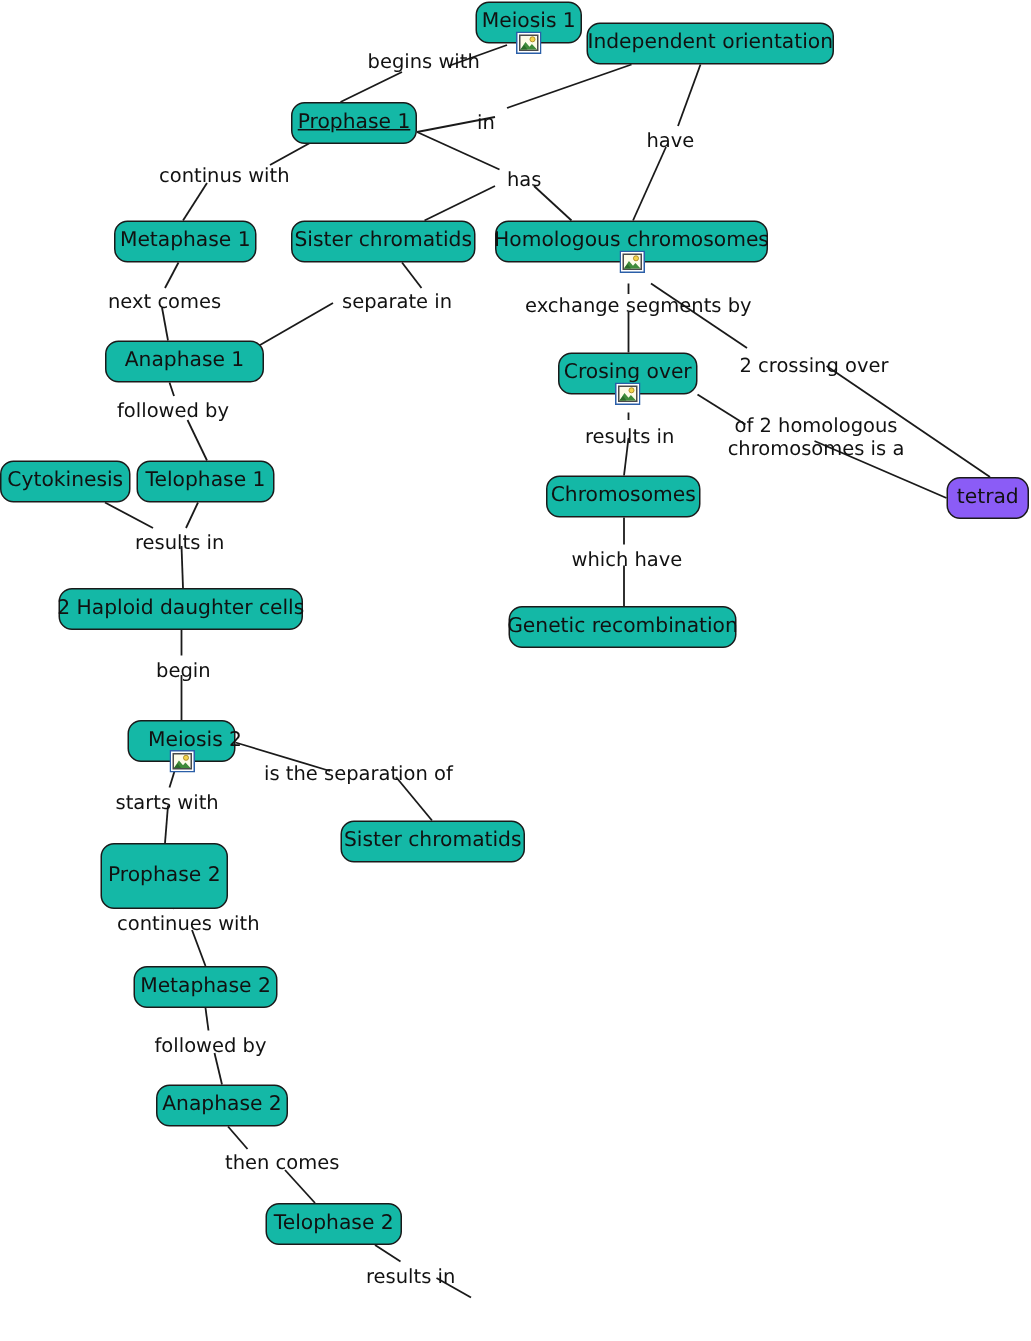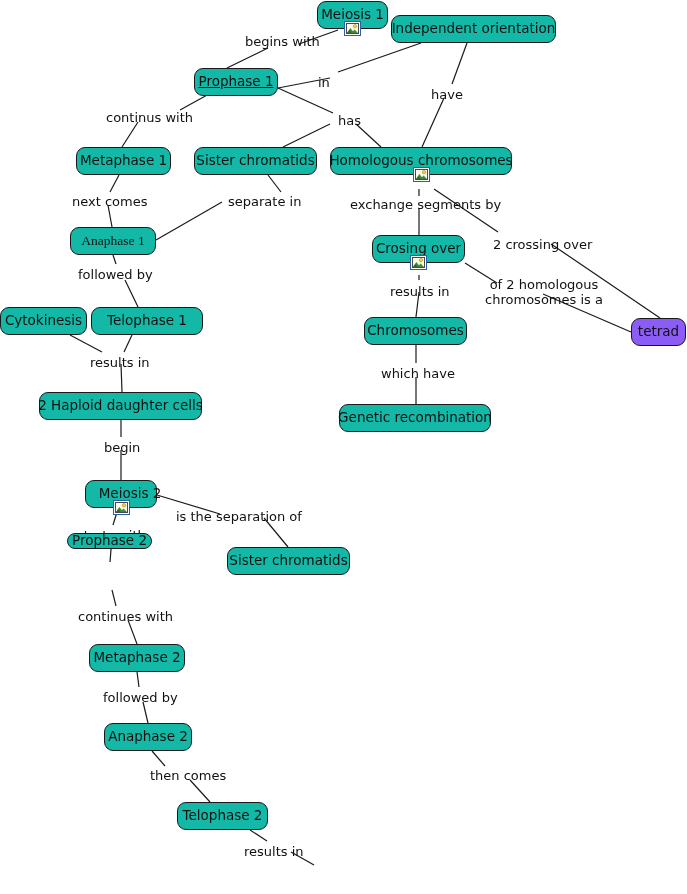--- a/index.html
+++ b/index.html
@@ -149,42 +149,42 @@
       </div>
       <span class="img-badge" style="left: 412.5px; top: 167px;">
         <svg width="17" height="15" viewBox="0 0 17 15" xmlns="http://www.w3.org/2000/svg">
           <rect x="0.5" y="0.5" width="16" height="14" fill="#ffffff" stroke="#2b5fa8" stroke-width="1"></rect>
           <rect x="2.5" y="2.5" width="12" height="10" fill="#fdfbe8" stroke="#4a4a4a" stroke-width="1"></rect>
           <circle cx="11" cy="5.2" r="1.7" fill="#f2d24b" stroke="#9a7a10" stroke-width="0.5"></circle>
           <path d="M3 12 L6.3 7 L9 10.2 L10.6 8.4 L14 12 Z" fill="#3f8b3a"></path>
           <path d="M3 12 L5.4 9 L7.6 12 Z" fill="#2a6b28"></path>
         </svg>
       </span>
-      <div class="node" style="left: 70px; top: 227px; width: 86px; height: 28px; font-family: Liberation Serif, serif;">
+      <div class="node" style="left: 70px; top: 227px; width: 106px; height: 28px;">
         <span>Anaphase 1</span>
       </div>
       <div class="node" style="left: 372px; top: 235px; width: 93px; height: 28px;">
         <span>Crosing over</span>
       </div>
       <span class="img-badge" style="left: 410px; top: 255px;">
         <svg width="17" height="15" viewBox="0 0 17 15" xmlns="http://www.w3.org/2000/svg">
           <rect x="0.5" y="0.5" width="16" height="14" fill="#ffffff" stroke="#2b5fa8" stroke-width="1"></rect>
           <rect x="2.5" y="2.5" width="12" height="10" fill="#fdfbe8" stroke="#4a4a4a" stroke-width="1"></rect>
           <circle cx="11" cy="5.2" r="1.7" fill="#f2d24b" stroke="#9a7a10" stroke-width="0.5"></circle>
           <path d="M3 12 L6.3 7 L9 10.2 L10.6 8.4 L14 12 Z" fill="#3f8b3a"></path>
           <path d="M3 12 L5.4 9 L7.6 12 Z" fill="#2a6b28"></path>
         </svg>
       </span>
       <div class="node plain" style="left: 631px; top: 318px; width: 55px; height: 28px;">
         <span>tetrad</span>
       </div>
       <div class="node" style="left: 0px; top: 307px; width: 87px; height: 28px;">
         <span>Cytokinesis</span>
       </div>
-      <div class="node" style="left: 91px; top: 307px; width: 112px; height: 28px;">
+      <div class="node" style="left: 91px; top: 307px; width: 92px; height: 28px;">
         <span>Telophase 1</span>
       </div>
       <div class="node" style="left: 364px; top: 317px; width: 103px; height: 28px;">
         <span>Chromosomes</span>
       </div>
       <div class="node" style="left: 339px; top: 404px; width: 152px; height: 28px;">
         <span>Genetic recombination</span>
       </div>
       <div class="node" style="left: 39px; top: 392px; width: 163px; height: 28px;">
         <span>2 Haploid daughter cells</span>
@@ -197,21 +197,21 @@
           <rect x="0.5" y="0.5" width="16" height="14" fill="#ffffff" stroke="#2b5fa8" stroke-width="1"></rect>
           <rect x="2.5" y="2.5" width="12" height="10" fill="#fdfbe8" stroke="#4a4a4a" stroke-width="1"></rect>
           <circle cx="11" cy="5.2" r="1.7" fill="#f2d24b" stroke="#9a7a10" stroke-width="0.5"></circle>
           <path d="M3 12 L6.3 7 L9 10.2 L10.6 8.4 L14 12 Z" fill="#3f8b3a"></path>
           <path d="M3 12 L5.4 9 L7.6 12 Z" fill="#2a6b28"></path>
         </svg>
       </span>
       <div class="node" style="left: 227px; top: 547px; width: 123px; height: 28px;">
         <span>Sister chromatids</span>
       </div>
-      <div class="node" style="left: 67px; top: 533px; width: 85px; height: 16px; justify-content: center;">
+      <div class="node" style="left: 67px; top: 562px; width: 85px; height: 44px; justify-content: center;">
         <span>Prophase 2</span>
       </div>
       <div class="node" style="left: 89px; top: 644px; width: 96px; height: 28px;">
         <span>Metaphase 2</span>
       </div>
       <div class="node" style="left: 104px; top: 723px; width: 88px; height: 28px;">
         <span>Anaphase 2</span>
       </div>
       <div class="node" style="left: 177px; top: 802px; width: 91px; height: 28px;">
         <span>Telophase 2</span>

